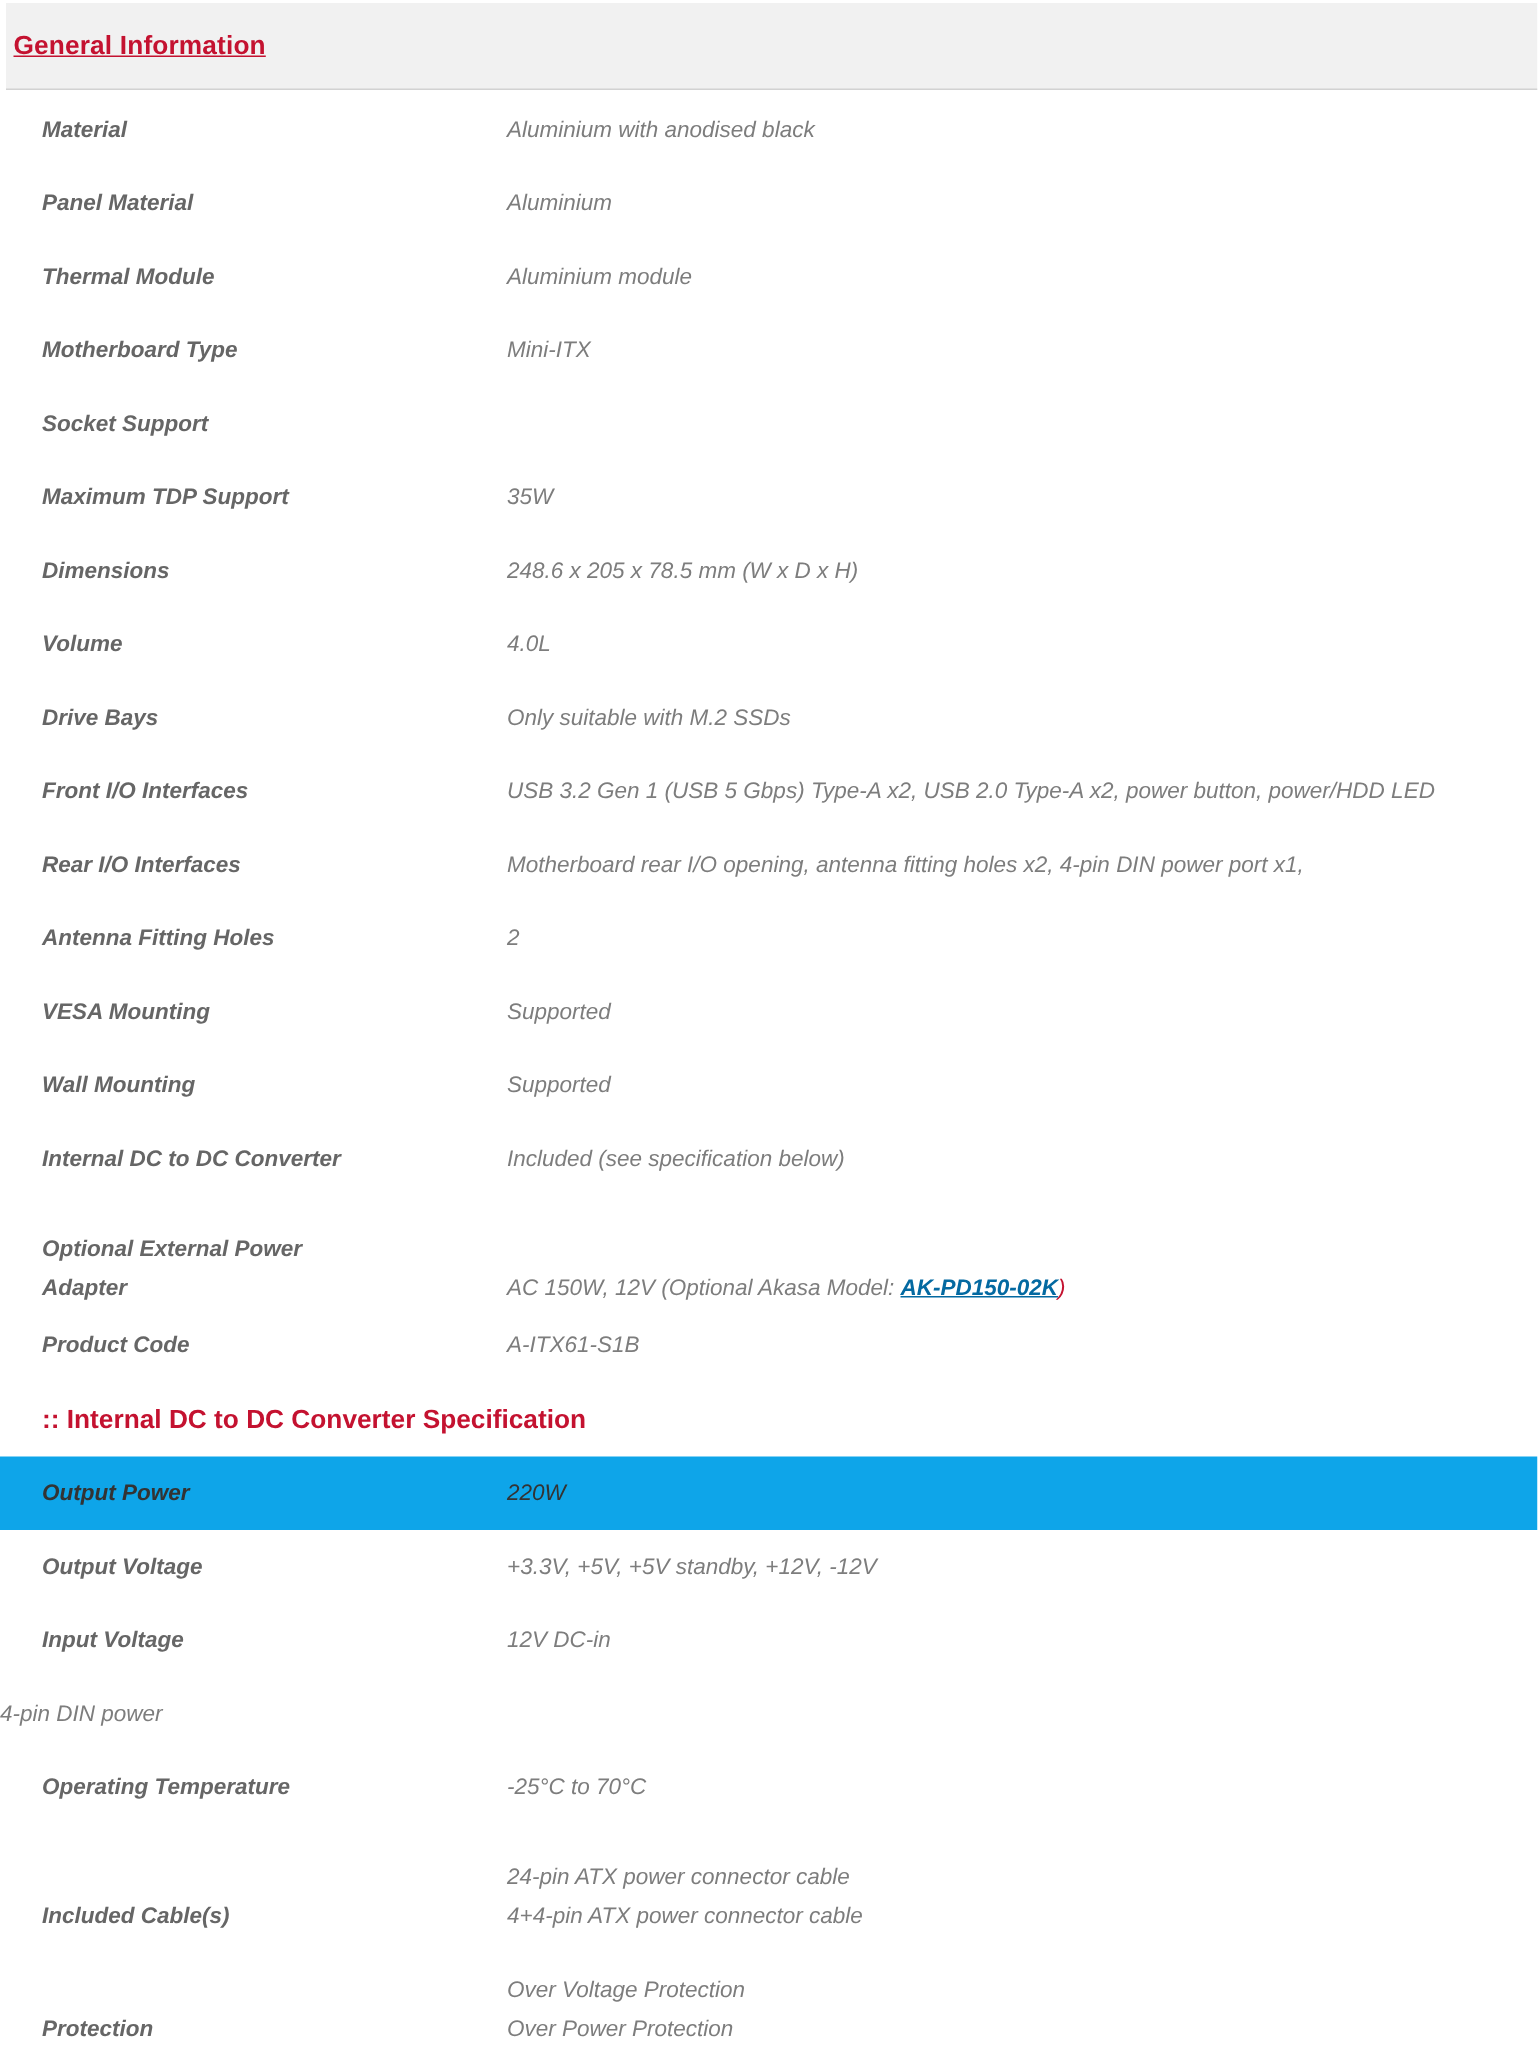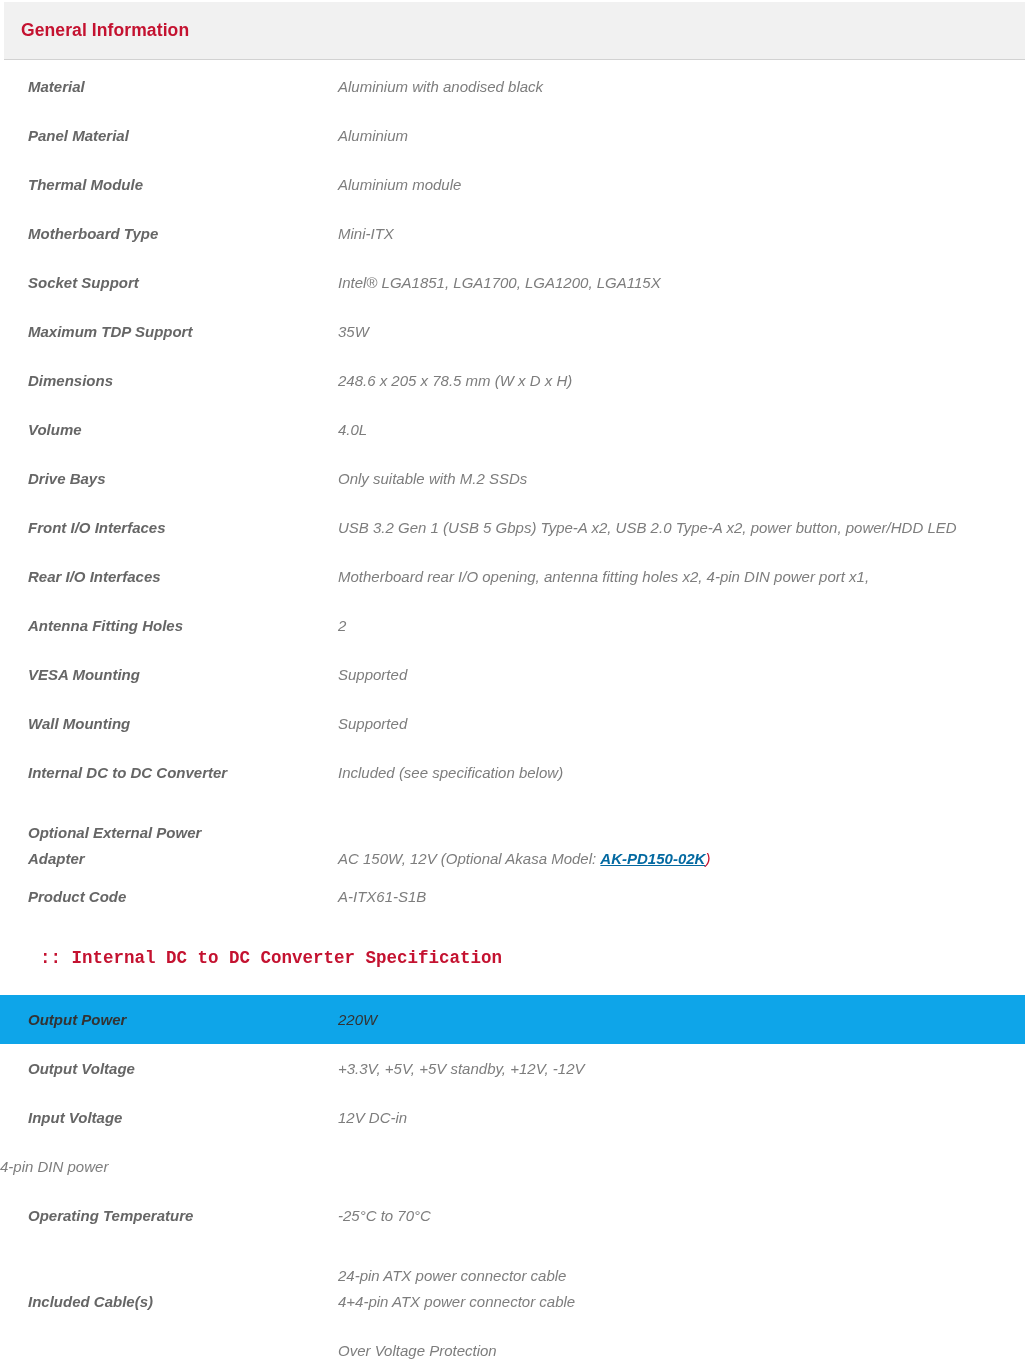--- a/index.html
+++ b/index.html
@@ -14,25 +14,26 @@
   
   .header-bar {
     margin: 2px 0 0 4px;
     height: 57px;
     background: #f1f1f1;
     border-bottom: 1px solid #d2d2d2;
     display: flex;
     align-items: center;
   }
   .header-bar .title {
-    margin: 17px;
+    margin: 5px;
     font-size: 17.5px;
     font-weight: 700;
     color: #c41230;
     letter-spacing: 0.1px;
+    text-decoration: underline;
   }
 
   
   .spec-table { margin-top: 2px; }
   .row {
     display: flex;
     align-items: center;
     min-height: 49px;
     font-size: 15px;
     line-height: 26px;
@@ -50,27 +51,26 @@
     padding-right: 12px;
     color: #7d7d7d;
     font-weight: 400;
   }
   .row.highlight { background: #0ea5e9; }
   .row.highlight .label,
   .row.highlight .value { color: #333333; }
 
   
   .sub-title {
-    margin: 12px;
+    margin: 0;
     padding: 15px 0 15px 28px;
     font-size: 17.5px;
     font-weight: 700;
     color: #c41230;
     line-height: 20px;
-    font-family: Liberation Mono, monospace;
   }
 
   
   .spec-link {
     color: #0369a1;
     font-weight: 600;
     text-decoration: underline;
     cursor: pointer;
   }
   .link-suffix { color: #c41230; }
@@ -101,21 +101,20 @@
       <div class="cell value">Aluminium module</div>
     </div>
 
     <div class="row">
       <div class="cell label">Motherboard Type</div>
       <div class="cell value">Mini-ITX</div>
     </div>
 
     <div class="row">
       <div class="cell label">Socket Support</div>
-      <div class="cell value">Intel® LGA1851, LGA1700, LGA1200, LGA115X</div>
     </div>
 
     <div class="row">
       <div class="cell label">Maximum TDP Support</div>
       <div class="cell value">35W</div>
     </div>
 
     <div class="row">
       <div class="cell label">Dimensions</div>
       <div class="cell value">248.6 x 205 x 78.5 mm (W x D x H)</div>

